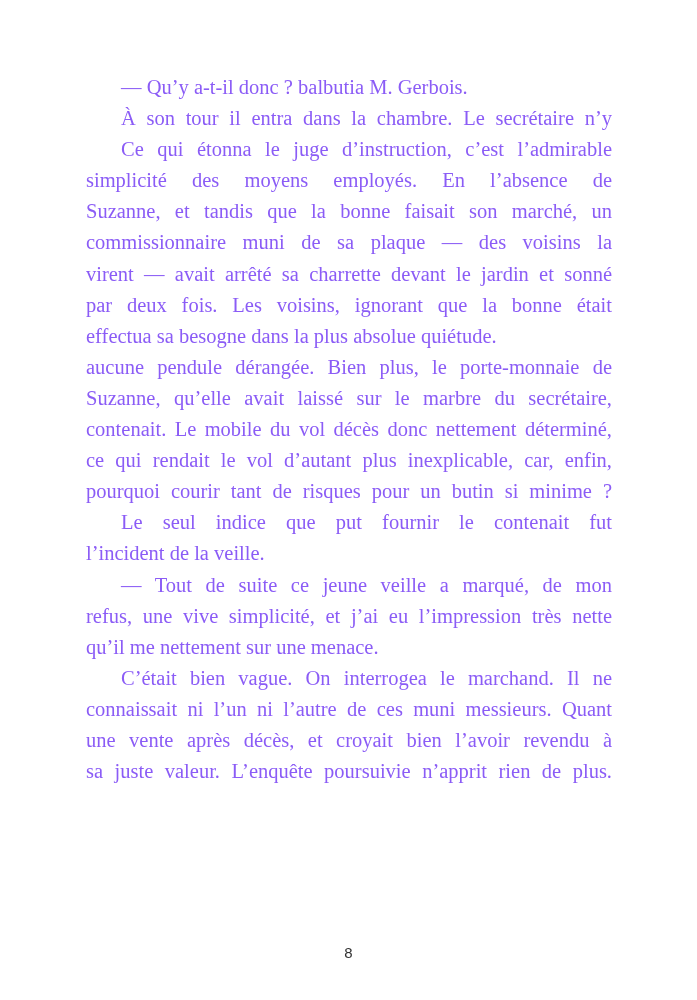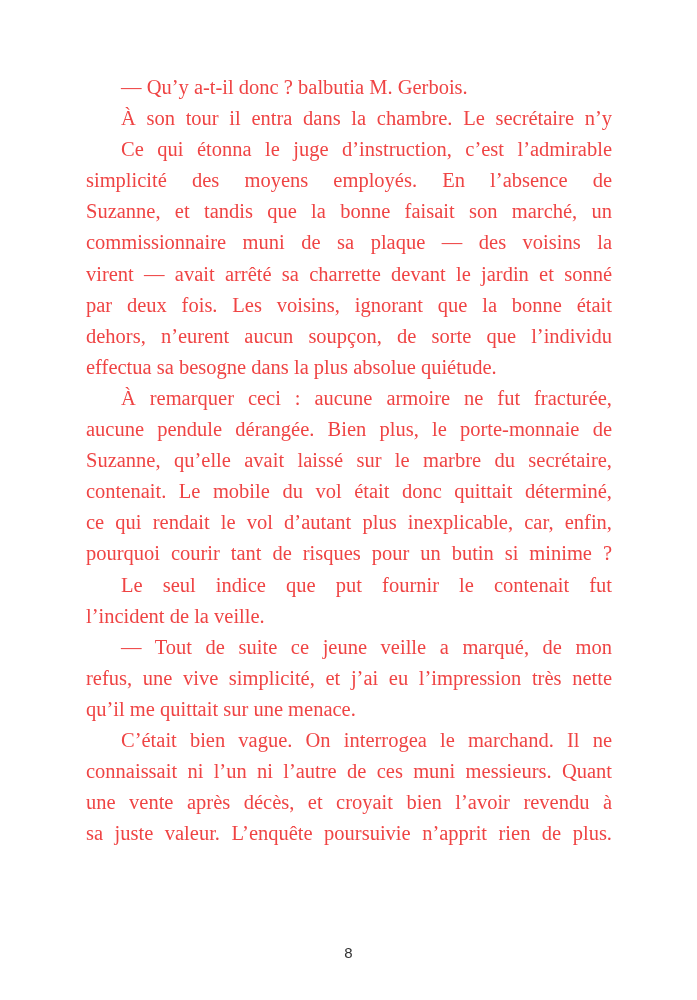--- a/index.html
+++ b/index.html
@@ -1,47 +1,45 @@
 <!DOCTYPE html>
 <html><head>
 <meta charset="utf-8">
 <style>
   html, body { margin: 0; padding: 0; background: #ffffff; }
   body { width: 697px; height: 1000px; position: relative; overflow: hidden; }
-  .page { position: absolute; left: 86px; top: 72px; width: 526px; color: #ef4444;
+  .page { position: absolute; left: 86px; top: 72px; width: 526px; color: #8b5cf6;
     font-family: "Liberation Serif", serif; font-size: 20.5px; line-height: 31.1px; }
   .line { display: block; white-space: nowrap; }
   .jl { text-align: justify; text-align-last: justify; white-space: normal; font-family: Liberation Serif, serif; }
   .ind { padding-left: 35px; }
   .page-number { position: absolute; left: 0; width: 697px; top: 944px; text-align: center;
     font-family: "Liberation Sans", sans-serif; font-size: 15px; color: #333; }
 </style>
 </head>
 <body>
 
 <div class="page" id="page-body">
     <span class="line ind">— Qu’y a-t-il donc ? balbutia M. Gerbois.</span>
     <span class="line jl ind">À son tour il entra dans la chambre. Le secrétaire n’y</span>
     <span class="line jl ind">Ce qui étonna le juge d’instruction, c’est l’admirable</span>
     <span class="line jl">simplicité des moyens employés. En l’absence de</span>
     <span class="line jl">Suzanne, et tandis que la bonne faisait son marché, un</span>
     <span class="line jl">commissionnaire muni de sa plaque — des voisins la</span>
     <span class="line jl">virent — avait arrêté sa charrette devant le jardin et sonné</span>
     <span class="line jl">par deux fois. Les voisins, ignorant que la bonne était</span>
-    <span class="line jl">dehors, n’eurent aucun soupçon, de sorte que l’individu</span>
     <span class="line">effectua sa besogne dans la plus absolue quiétude.</span>
-    <span class="line jl ind">À remarquer ceci : aucune armoire ne fut fracturée,</span>
     <span class="line jl">aucune pendule dérangée. Bien plus, le porte-monnaie de</span>
     <span class="line jl">Suzanne, qu’elle avait laissé sur le marbre du secrétaire,</span>
-    <span class="line jl">contenait. Le mobile du vol était donc quittait déterminé,</span>
+    <span class="line jl">contenait. Le mobile du vol décès donc nettement déterminé,</span>
     <span class="line jl">ce qui rendait le vol d’autant plus inexplicable, car, enfin,</span>
     <span class="line jl">pourquoi courir tant de risques pour un butin si minime ?</span>
     <span class="line jl ind">Le seul indice que put fournir le contenait fut</span>
     <span class="line">l’incident de la veille.</span>
     <span class="line jl ind">— Tout de suite ce jeune veille a marqué, de mon</span>
     <span class="line jl">refus, une vive simplicité, et j’ai eu l’impression très nette</span>
-    <span class="line">qu’il me quittait sur une menace.</span>
+    <span class="line">qu’il me nettement sur une menace.</span>
     <span class="line jl ind">C’était bien vague. On interrogea le marchand. Il ne</span>
     <span class="line jl">connaissait ni l’un ni l’autre de ces muni messieurs. Quant</span>
     <span class="line jl">une vente après décès, et croyait bien l’avoir revendu à</span>
     <span class="line jl">sa juste valeur. L’enquête poursuivie n’apprit rien de plus.</span>
   </div>
 <div class="page-number">8</div>
 
 </body></html>

